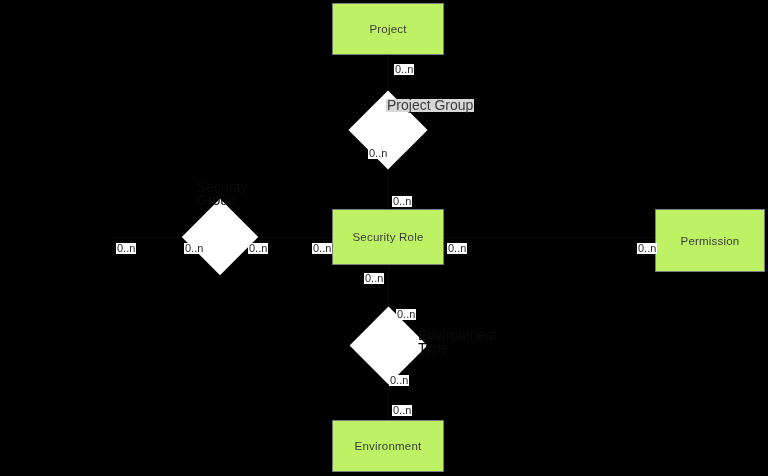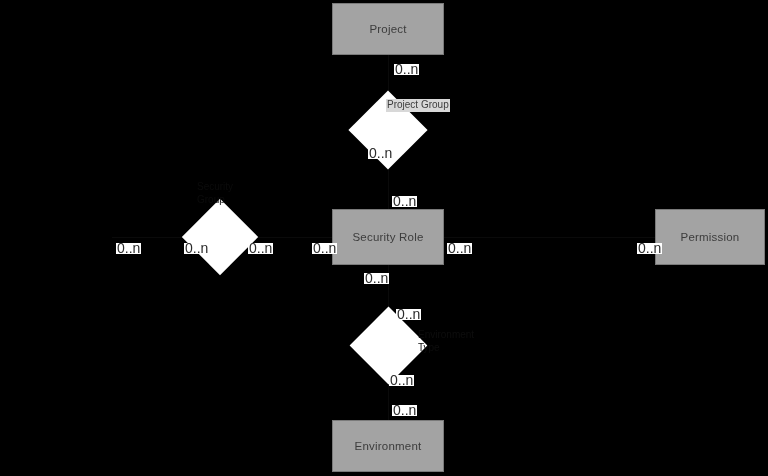--- a/index.html
+++ b/index.html
@@ -6,50 +6,50 @@
   body{
     width:768px;height:476px;position:relative;overflow:hidden;
     font-family:"Liberation Sans", sans-serif;
     background:#000;
   }
   #canvas{position:absolute;inset:0;width:768px;height:476px;}
 
   
   .entity{
     position:absolute;
-    background:#a3a3a3;
+    background:#bef264;
     border:1px solid #7a7a7a;
     box-sizing:border-box;
     display:flex;align-items:center;justify-content:center;
     color:#3c3c3c;
     font-size:11.5px;
     letter-spacing:.2px;
     z-index:6;
   }
   #ent-project    {left:332px;top:3px;  width:112px;height:52px;}
   #ent-user       {left:-1px;top:209px; width:113px;height:56px;}
   #ent-secrole    {left:332px;top:209px;width:112px;height:56px;text-align:center;}
-  #ent-permission {left:655px;top:209px;width:110px;height:56px;}
+  #ent-permission {left:655px;top:209px;width:110px;height:63px;}
   #ent-environment{left:332px;top:420px;width:112px;height:52px;}
 
   
   .diamond{
     position:absolute;
     background:#ffffff;
     transform:rotate(45deg);
     z-index:6;
   }
   #dia-projectgroup{left:360px;top:102px;width:56px;height:56px;}
   #dia-securitygroup{left:193px;top:210px;width:54px;height:54px;}
   #dia-environmenttype{left:361px;top:318px;width:55px;height:55px;}
 
   
   .rel-label{
     position:absolute;
-    font-size:10px;
+    font-size:14px;
     line-height:12.5px;
     white-space:pre;
     z-index:7;
   }
   
   #lbl-projectgroup{
     left:386px;top:99px;
     color:#3d3d3d;
     background:#d8d8d8;
     padding:0 1px;
@@ -63,21 +63,21 @@
   #lbl-environmenttype{
     left:418px;top:329px;
     color:#0d0d0d;
   }
 
   
   .card{
     position:absolute;
     background:#ffffff;
     color:#2b2b2b;
-    font-size:14px;
+    font-size:11px;
     line-height:11px;
     padding:0 1px;
     z-index:8;
     white-space:nowrap;
   }
 
   
   .conn{position:absolute;background:#0a0a0a;z-index:2;}
   .conn.v{width:1px;}
   .conn.h{height:1px;}

